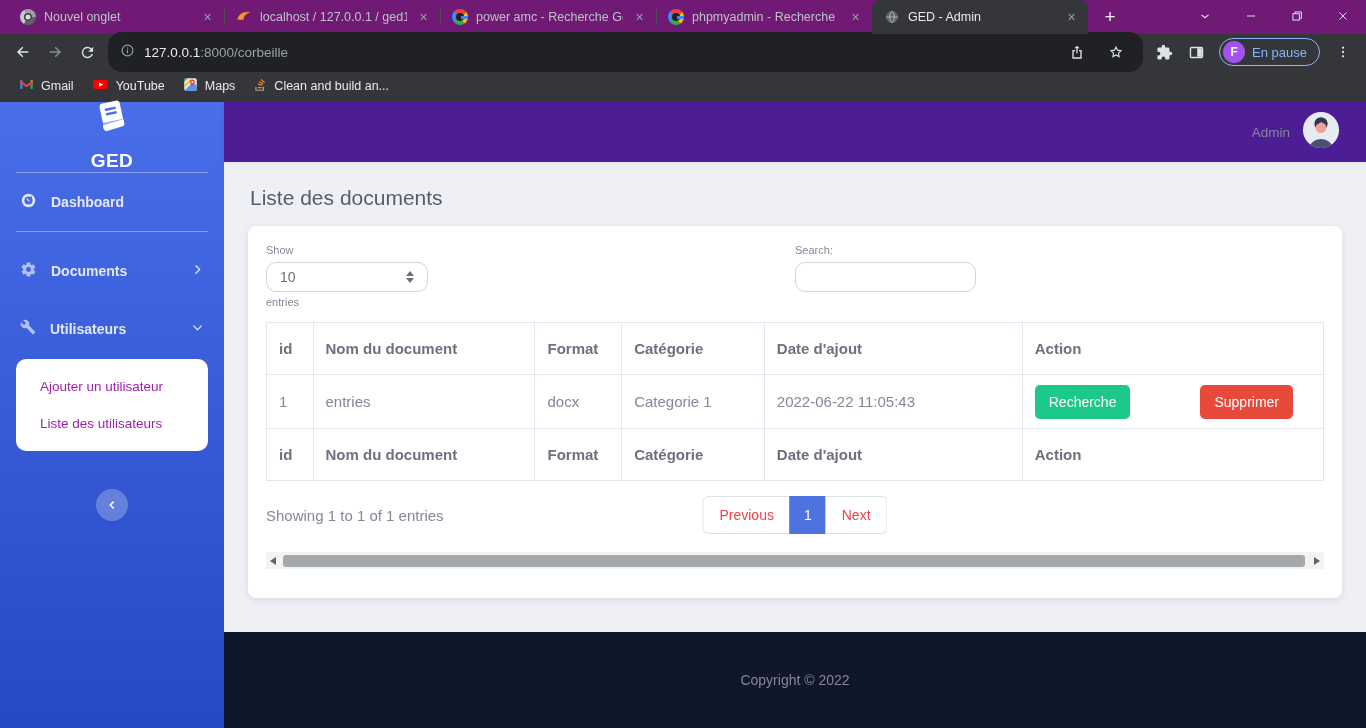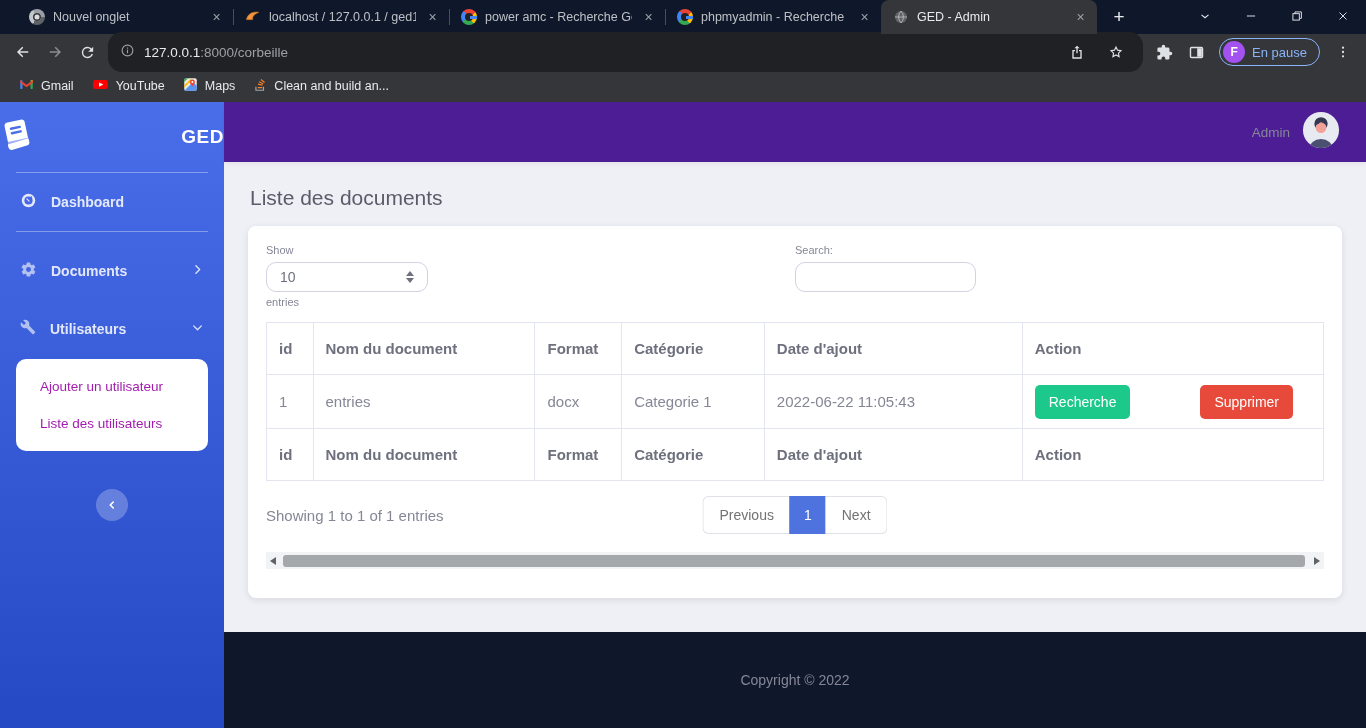--- a/index.html
+++ b/index.html
@@ -4,21 +4,21 @@
 <style>
   * { box-sizing: border-box; }
   html,body { margin:0; padding:0; }
   body {
     width:1366px; height:728px; overflow:hidden;
     font-family:"Liberation Sans", sans-serif;
     background:#eef0f6;
   }
 
   
-  .tabstrip { height:34px; background:#0f172a; display:flex; align-items:flex-end; padding-left:17px; }
+  .tabstrip { height:34px; background:#701a75; display:flex; align-items:flex-end; padding-left:8px; }
   .tab {
     width:216px; height:34px; display:flex; align-items:center; gap:8px;
     padding:0 8px 0 12px; color:#bdc1c6; font-size:12.5px; position:relative; cursor:default;
   }
   .tab .title { flex:1; white-space:nowrap; overflow:hidden; }
   .tab.active { background:#35363a; border-radius:8px 8px 0 0; color:#e8eaed; }
   .tab:not(.active)+.tab:not(.active)::before {
     content:""; position:absolute; left:0; top:9px; width:1px; height:16px; background:#4a4d51;
   }
   .tab-close { width:17px; height:17px; border-radius:50%; display:flex; align-items:center; justify-content:center;
@@ -55,21 +55,21 @@
 
   
   .bookmarks { height:32px; background:#35363a; display:flex; align-items:center; padding-left:10px; }
   .bookmark { display:flex; align-items:center; gap:7px; padding:4px 9px; border-radius:6px;
     color:#e8eaed; font-size:12.5px; white-space:nowrap; }
 
   
   .app { height:626px; display:flex; }
 
   .sidebar { width:224px; flex-shrink:0; background:linear-gradient(180deg,#4a6ee9 0%,#2549c4 100%); }
-  .brand { height:70px; display:flex; align-items:center; justify-content:space-between; gap:13px; }
+  .brand { height:70px; display:flex; align-items:center; justify-content:flex-end; gap:13px;flex-direction:column; }
   .brand-text { color:#fff; font-size:19px; font-weight:bold; letter-spacing:.5px; }
   .sdivider { height:1px; background:rgba(255,255,255,.35); margin:0 16px; }
   .navitem { display:flex; align-items:center; gap:14px; padding:19px 20px; color:rgba(255,255,255,.85);
     font-size:14px; font-weight:bold; cursor:pointer; }
   .navitem .chev { margin-left:auto; }
   .navitem.gap { margin-top:10px; }
   .submenu { background:#fff; border-radius:10px; margin:2px 16px 0; padding:9px 0; }
   .submenu-item { display:block; padding:11px 24px; color:#a21caf; font-size:13.5px; cursor:pointer; }
   .collapse-btn { width:32px; height:32px; border-radius:50%; background:rgba(255,255,255,.25);
     margin:38px auto 0; display:flex; align-items:center; justify-content:center; cursor:pointer; }
@@ -105,21 +105,21 @@
   .actions { display:flex; align-items:center; gap:70px; }
   .btn { border:none; border-radius:5px; color:#fff; font-size:14px; padding:9px 14px; cursor:pointer;
     font-family:"Liberation Sans",sans-serif; }
   .btn-restore { background:#1cc88a; }
   .btn-delete { background:#e74a3b; }
 
   .inforow { position:relative; margin-top:15px; height:38px; display:flex; align-items:center; }
   .dt-info { color:#858796; font-size:15px; }
   .pager { position:absolute; left:50%; transform:translateX(-50%); display:flex; }
   .page-btn { height:38px; display:flex; align-items:center; padding:0 16px; background:#fff;
-    border:1px solid #dee2e6; color:#737373; font-size:14px; cursor:pointer; }
+    border:1px solid #dee2e6; color:#ef4444; font-size:14px; cursor:pointer; }
   .page-btn.prev { border-radius:6px 0 0 6px; border-right:none; }
   .page-btn.cur { background:#4e73df; border-color:#4e73df; color:#fff; padding:0 13px; }
   .page-btn.next { border-radius:0 6px 6px 0; border-left:none; }
 
   .hscroll { margin-top:18px; height:17px; background:#f1f3f4; position:relative; }
   .hs-thumb { position:absolute; left:17px; right:19px; top:2.5px; height:12px; background:#a5a8ab; border-radius:3px; }
   .hs-left, .hs-right { position:absolute; top:4.5px; width:0; height:0;
     border-top:4px solid transparent; border-bottom:4px solid transparent; }
   .hs-left { left:4px; border-right:6px solid #5f6368; }
   .hs-right { right:4px; border-left:6px solid #5f6368; }

